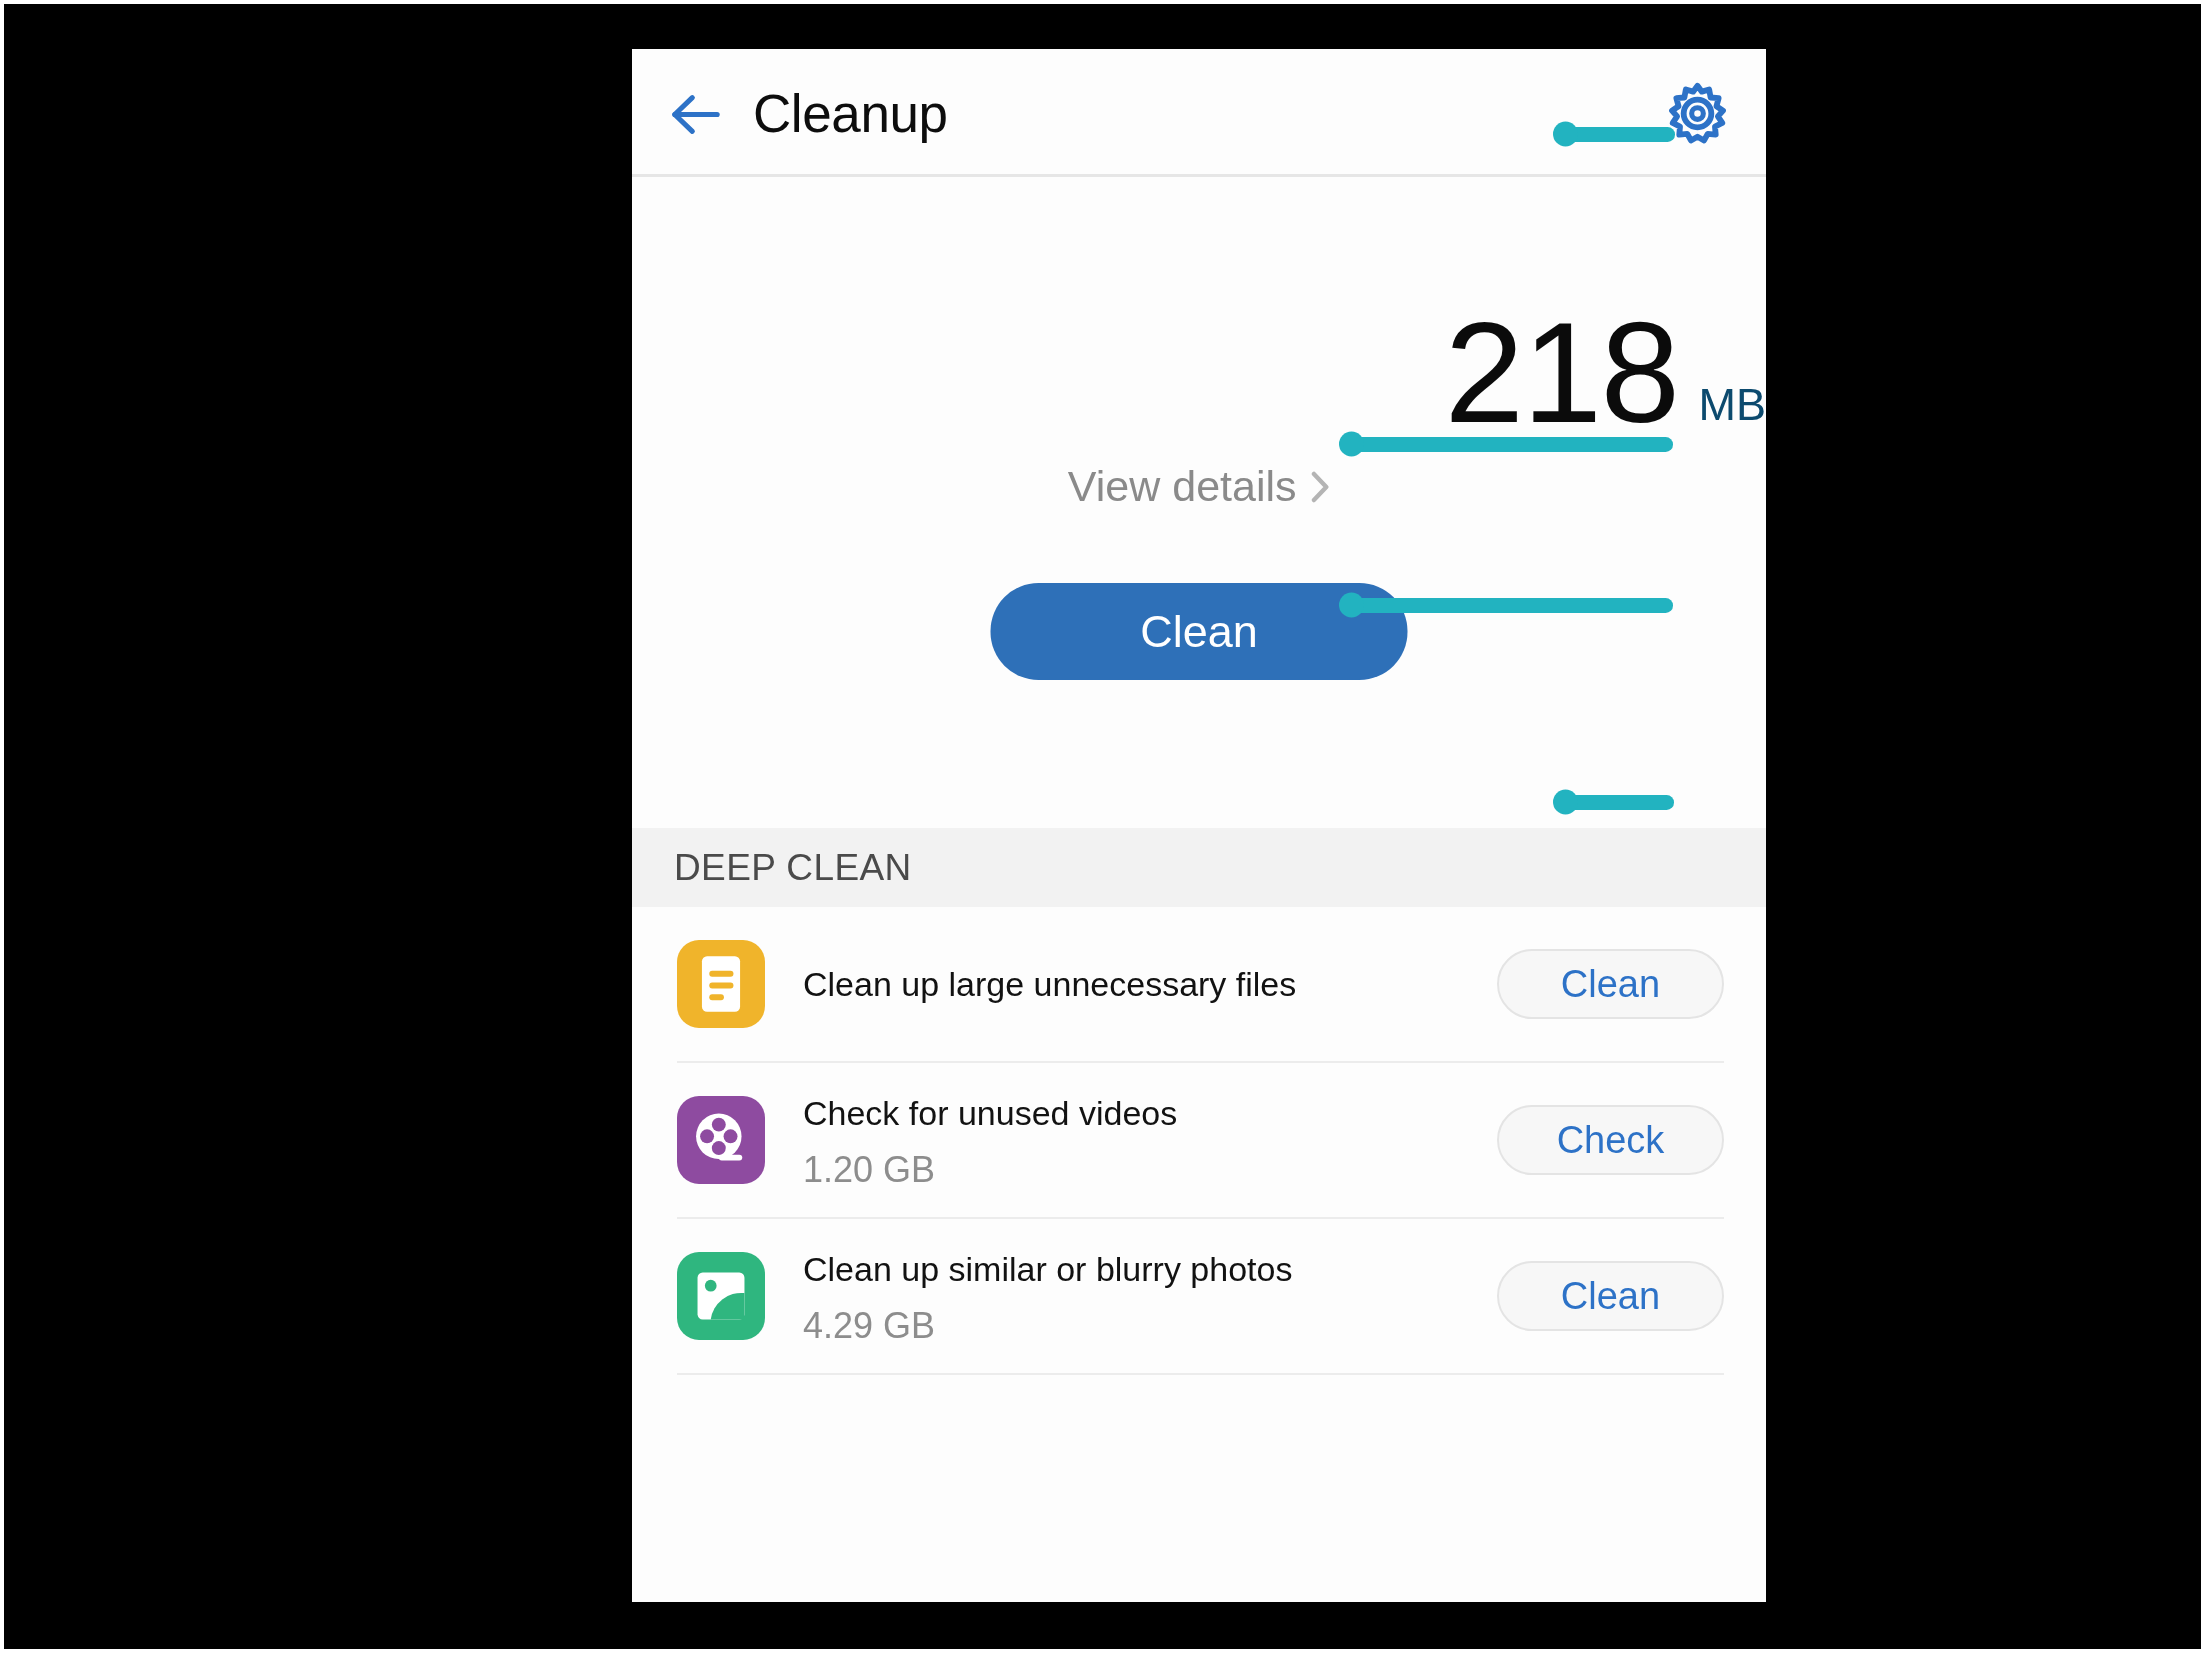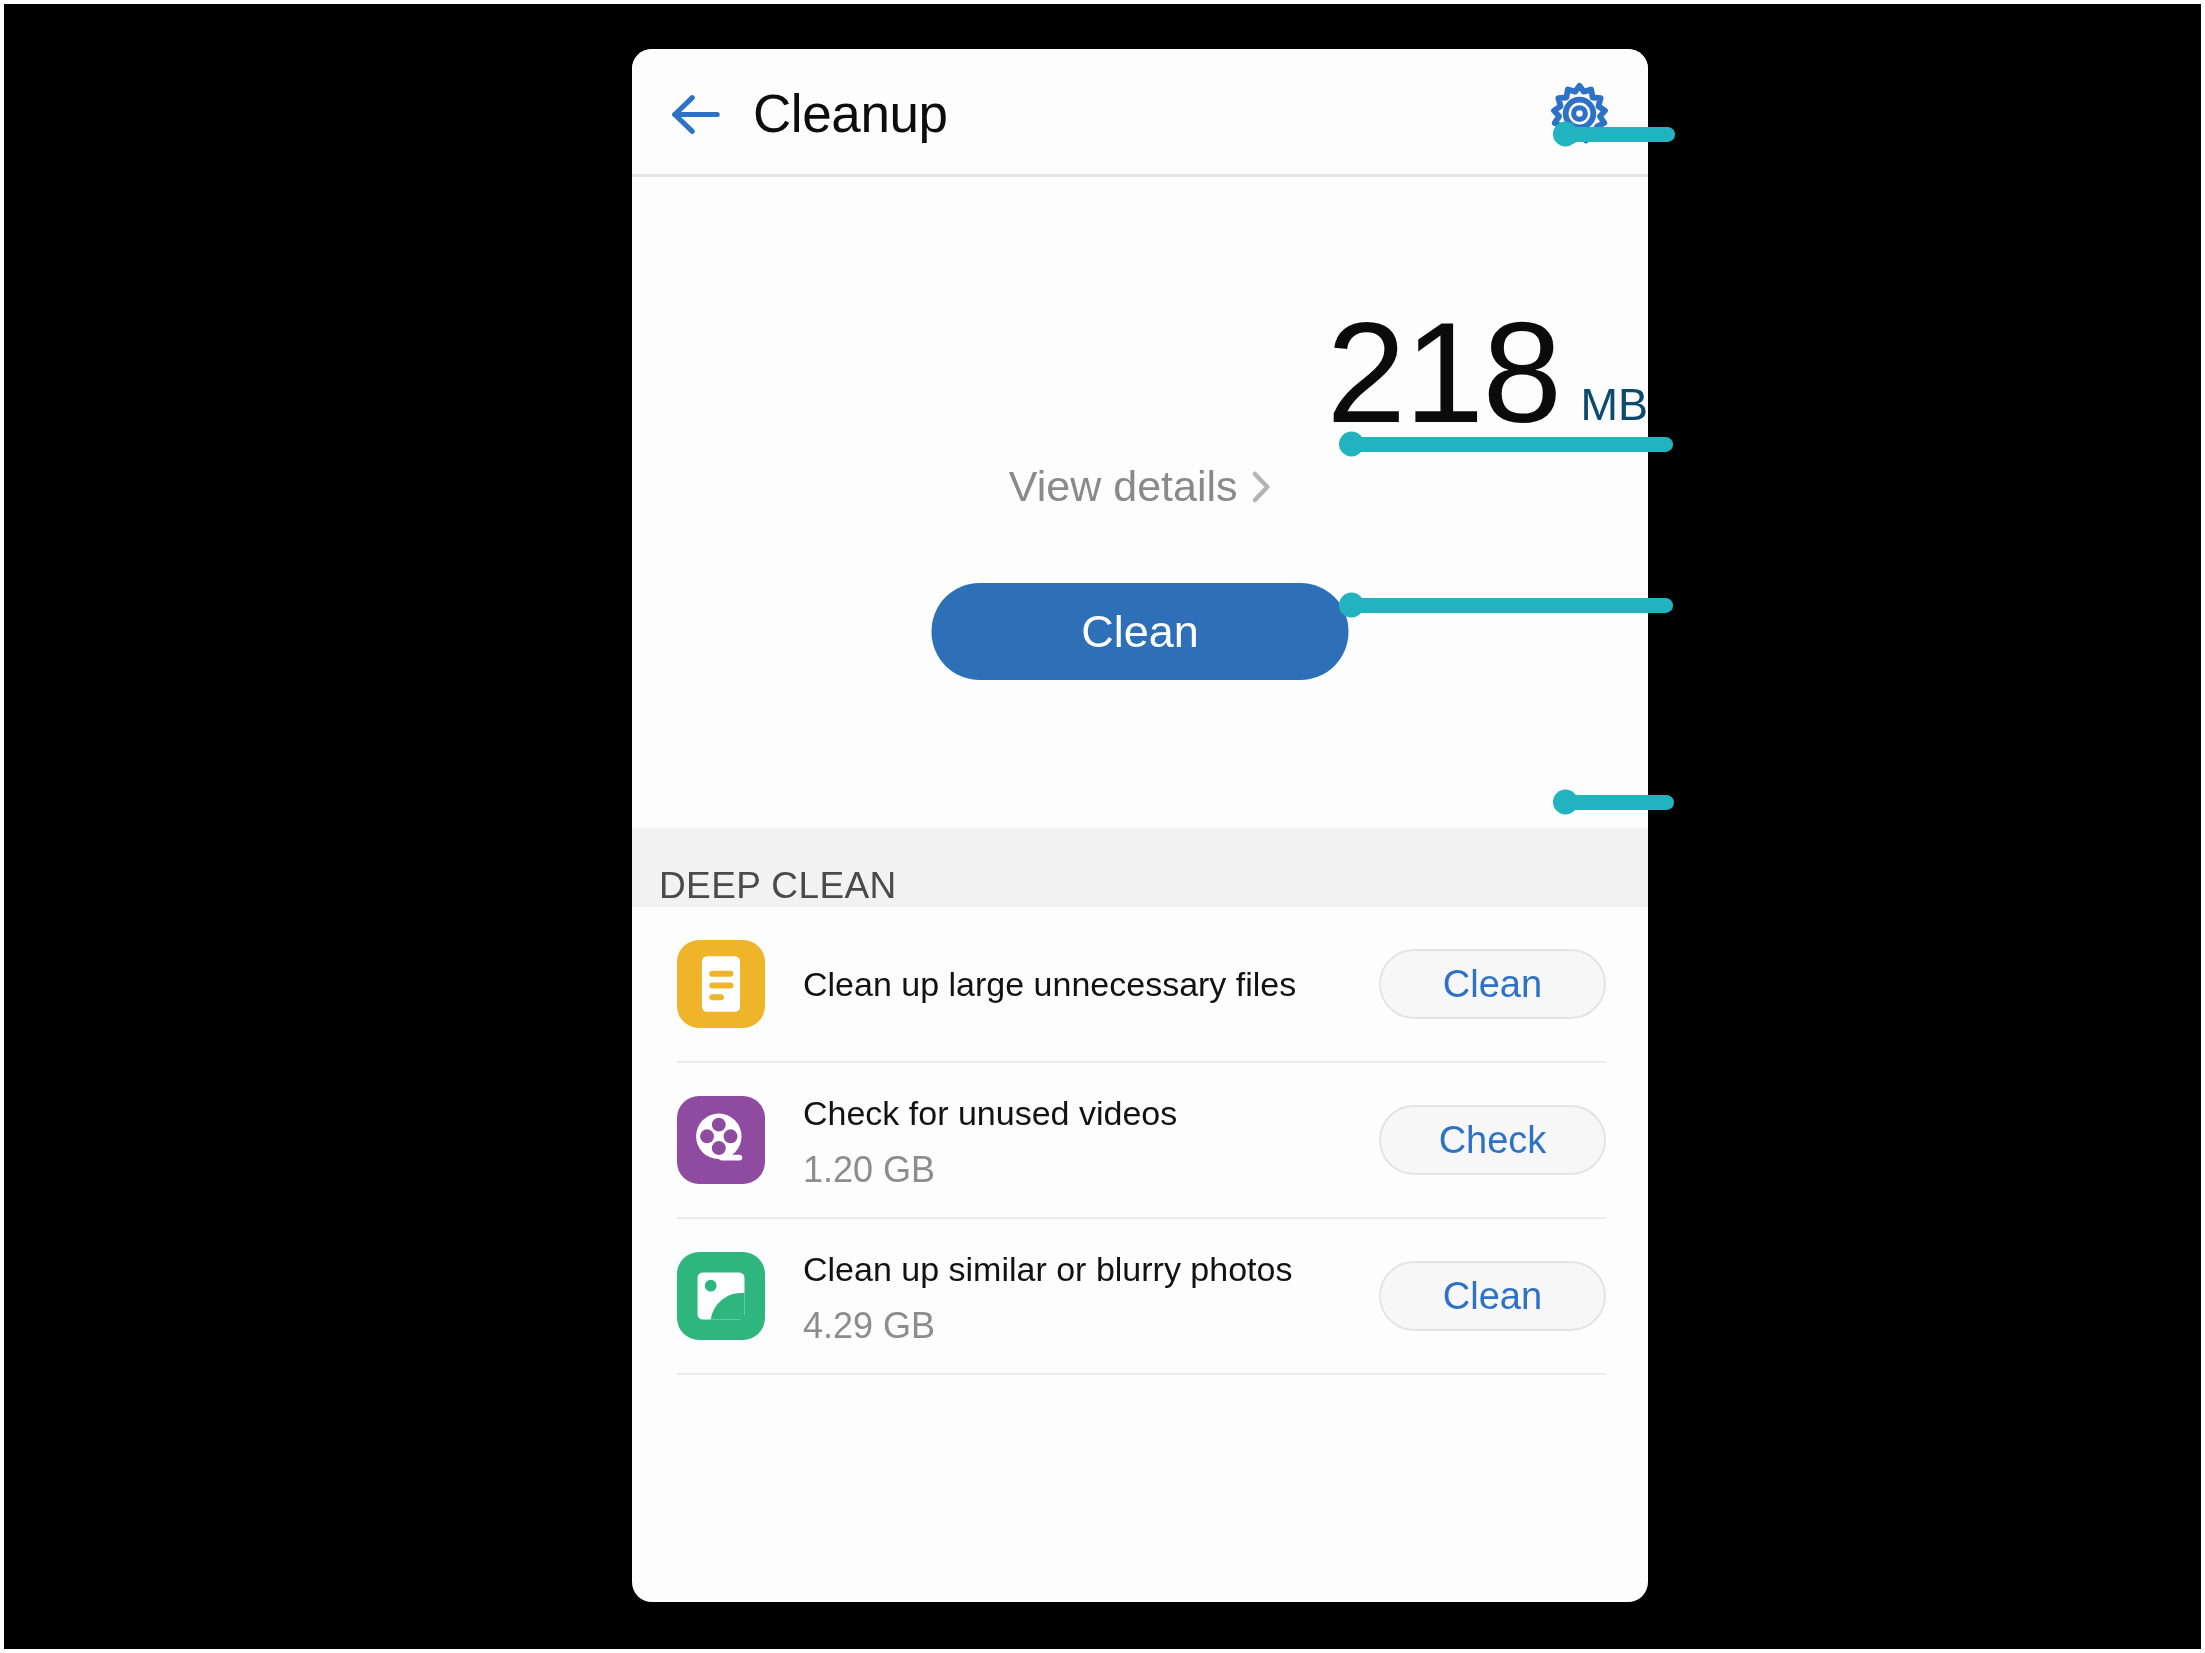--- a/index.html
+++ b/index.html
@@ -21,25 +21,24 @@
     background: #000000;
     box-sizing: border-box;
     border: 4.4px solid #ffffff;
   }
 
   
   #phone {
     position: absolute;
     left: 628px;
     top: 45px;
-    width: 1016px;
+    width: 1134px;
     height: 1553px;
     background: #fdfdfd;
     overflow: hidden;
-    border-radius: 20px;
   }
 
   
   .header {
     position: relative;
     height: 128px;
     background: #fdfdfd;
     border-bottom: 3.7px solid #e6e6e6;
     box-sizing: border-box;
   }
@@ -135,22 +134,22 @@
     display: flex;
     align-items: center;
     justify-content: center;
   }
 
   
   .section-header {
     height: 79px;
     background: #f2f2f2;
     display: flex;
-    align-items: flex-end;
-    padding-left: 27px;
+    align-items: center;
+    padding-left: 42px;
     box-sizing: border-box;
   }
   .section-header-label {
     font-size: 37px;
     color: #4a4a4a;
     letter-spacing: 0.4px;
   }
 
   .list {
     background: #fdfdfd;

